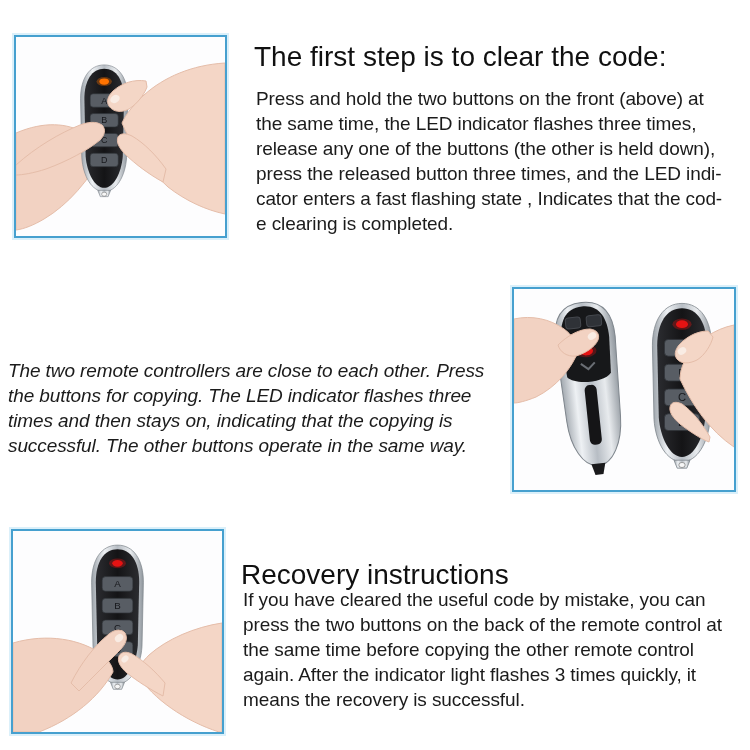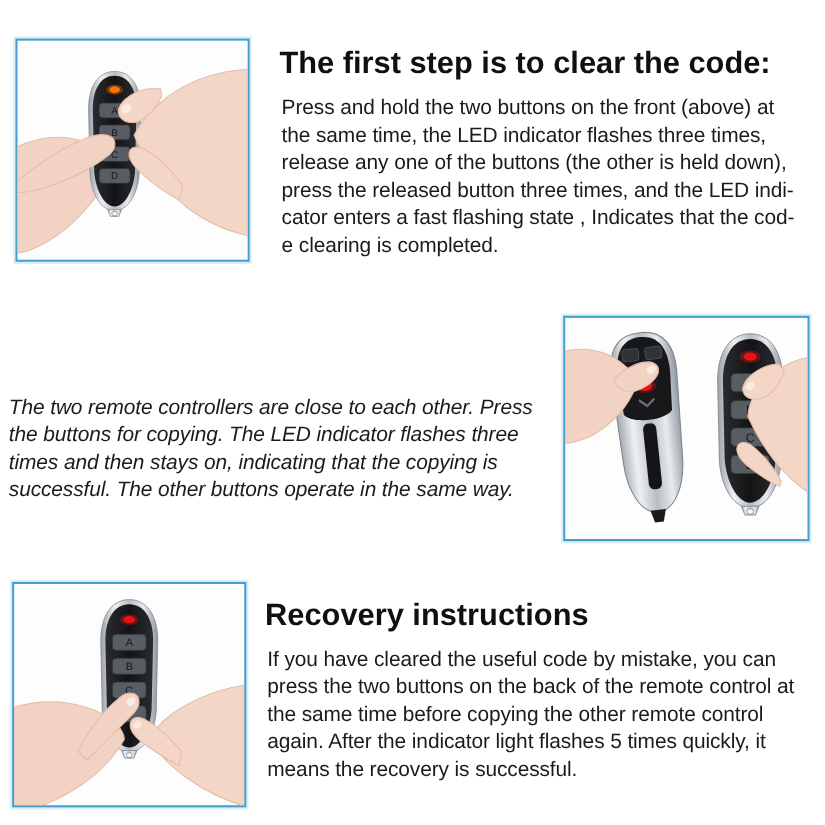--- a/index.html
+++ b/index.html
@@ -1,33 +1,33 @@
 <!DOCTYPE html>
 <html><head>
 <meta charset="utf-8">
 <style>
   html,body{margin:0;padding:0;background:#fff;}
   #page{position:relative;width:750px;height:750px;background:#ffffff;overflow:hidden;
         font-family:"Liberation Sans","DejaVu Sans",sans-serif;color:#151515;}
   .photo-box{position:absolute;background:#ffffff;border:2px solid #46a0cf;
              box-shadow:0 0 0 2px rgba(190,228,246,.55);box-sizing:border-box;}
   .photo-box svg{display:block;width:100%;height:100%;}
-  .heading{position:absolute;font-size:28px;line-height:33px;font-weight:700;color:#101010;
+  .heading{position:absolute;font-size:28px;line-height:33px;font-weight:400;color:#101010;
            white-space:nowrap;letter-spacing:0;}
   .body-text{position:absolute;font-size:19px;line-height:25px;color:#1b1b1b;
              white-space:pre-line;letter-spacing:-0.1px;}
   
   #box1{left:14px;top:35px;width:213px;height:203px;}
   #h1{left:254px;top:40px;}
   #p1{left:256px;top:86px;width:486px;}
   #h2{left:8px;top:312px;}
   #p2{left:8px;top:358px;width:502px;font-style:italic;}
   #box2{left:512px;top:287px;width:224px;height:205px;}
   #box3{left:11px;top:529px;width:213px;height:205px;}
-  #h3{left:241px;top:542px;}
+  #h3{left:241px;top:558px;}
   #p3{left:243px;top:587px;width:500px;}
   svg text{font-family:"Liberation Sans","DejaVu Sans",sans-serif;}
 </style>
 </head>
 <body>
 
 <div id="page">
 
   <svg width="0" height="0" style="position:absolute" aria-hidden="true">
     <defs>
@@ -127,16 +127,16 @@
       <ellipse cx="106" cy="107" rx="4.5" ry="3.5" fill="#f9ece4" transform="rotate(-40 106 107)"></ellipse>
       <path fill="#f4d6c6" stroke="#e5bda9" stroke-width="1" d="M209,92 C182,96 154,108 136,124 C129,131 125,137 124,143 C140,168 172,190 206,201 L209,201 Z"></path>
       <path fill="#f4d6c6" stroke="#e5bda9" stroke-width="1" d="M152,152 C142,140 130,129 119,123 C113,120 108,121 106,125 C104,130 107,136 114,142 C124,150 138,159 150,165 Z"></path>
       <ellipse cx="112" cy="128" rx="4" ry="3" fill="#f9ece4" transform="rotate(-45 112 128)"></ellipse>
     </svg>
   </div>
   <div id="h3" class="heading">Recovery instructions</div>
   <div id="p3" class="body-text">If you have cleared the useful code by mistake, you can
 press the two buttons on the back of the remote control at
 the same time before copying the other remote control
-again. After the indicator light flashes 5 times quickly, it
+again. After the indicator light flashes 3 times quickly, it
 means the recovery is successful.</div>
 
 </div>
 
 </body></html>

